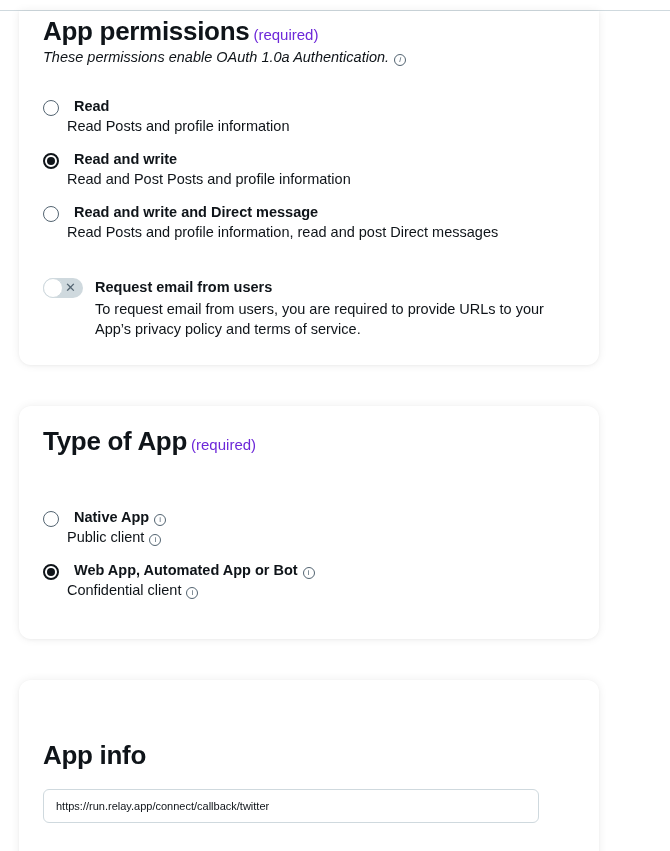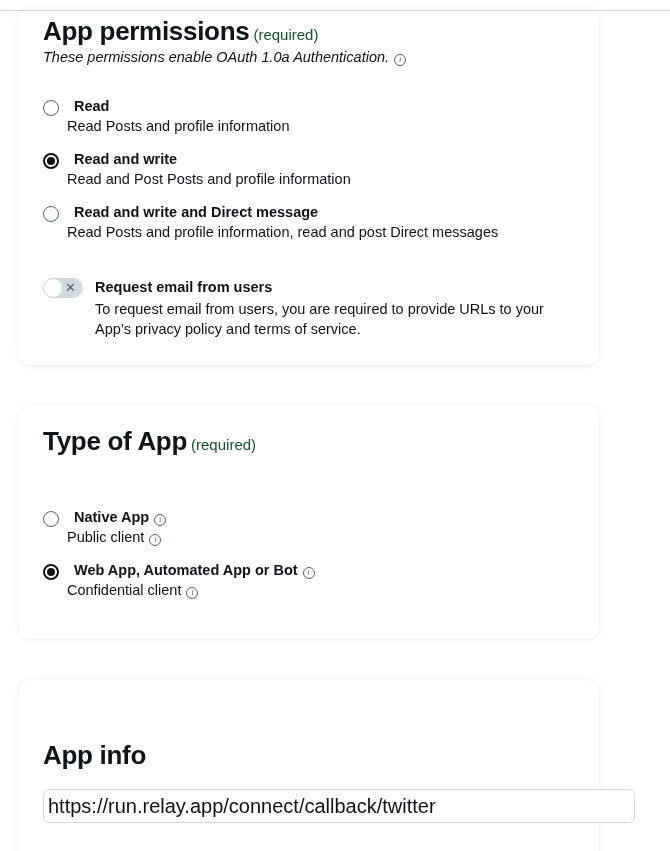--- a/index.html
+++ b/index.html
@@ -13,21 +13,21 @@
   .topline { position: absolute; top: 10px; left: 0; width: 670px; height: 1px; background: #cfd9de; }
   .card {
     position: absolute; left: 19px; width: 580px;
     background: #ffffff; border-radius: 12px;
     box-shadow: 0 0 10px rgba(0,0,0,0.07), 0 1px 3px rgba(0,0,0,0.04);
   }
   .card1 { top: 11px; height: 354px; border-top-left-radius: 0; border-top-right-radius: 0; }
   .card2 { top: 406px; height: 233px; }
   .card3 { top: 680px; height: 200px; }
   .h { position: absolute; left: 24px; font-weight: 700; font-size: 26px; letter-spacing: -0.3px; margin: 0; }
-  .req { color: #14532d; font-weight: 400; font-size: 15px; letter-spacing: 0; margin-left: 4px; }
+  .req { color: #6d28d9; font-weight: 400; font-size: 15px; letter-spacing: 0; margin-left: 4px; }
   .sub { position: absolute; left: 24px; font-size: 14.5px; color: #0f1419; font-style: italic; }
   .info {
     display: inline-block; width: 10px; height: 10px; border: 1px solid #536471;
     border-radius: 50%; font-size: 8px; line-height: 10px; text-align: center;
     color: #536471; margin-left: 5px; vertical-align: 0px; font-weight: 400;
   }
   .opt { position: absolute; left: 24px; }
   .radio {
     position: absolute; left: 0; top: 2px; width: 14px; height: 14px;
     border: 1px solid #536471; border-radius: 50%; box-sizing: content-box; background: #fff;
@@ -46,24 +46,24 @@
   .toggle .knob {
     position: absolute; left: 0; top: 0; width: 18px; height: 18px; border-radius: 50%;
     background: #fff; border: 1px solid #cfd9de;
   }
   .toggle .x { position: absolute; left: 22px; top: 1px; font-size: 13px; color: #536471; line-height: 18px; }
   .toggle-label { position: absolute; left: 76px; top: 268px; font-weight: 700; font-size: 14.5px; }
   .toggle-desc { position: absolute; left: 76px; top: 288px; width: 480px; font-size: 14.5px; line-height: 20px; }
   .field-label { position: absolute; left: 32px; top: 80px; font-size: 12.5px; font-weight: 700; }
   .field-label .req { font-size: 12.5px; margin-left: 2px; }
   .url-input {
-    position: absolute; left: 24px; top: 109px; width: 592px; height: 34px;
+    position: absolute; left: 24px; top: 109px; width: 496px; height: 34px;
     border: 1px solid #cfd9de; border-radius: 6px; box-sizing: border-box;
-    font-family: "Liberation Sans", "DejaVu Sans", sans-serif; font-size: 20px; color: #0f1419;
-    padding: 0 4px; outline: none; background: #fff;
+    font-family: "Liberation Sans", "DejaVu Sans", sans-serif; font-size: 11px; color: #0f1419;
+    padding: 0 12px; outline: none; background: #fff;
   }
 </style>
 </head>
 <body>
 
 <div class="topline"></div>
 
 <section class="card card1">
   <h2 class="h" style="top:5px;">
     <span>App permissions</span><span class="req">(required)</span>

